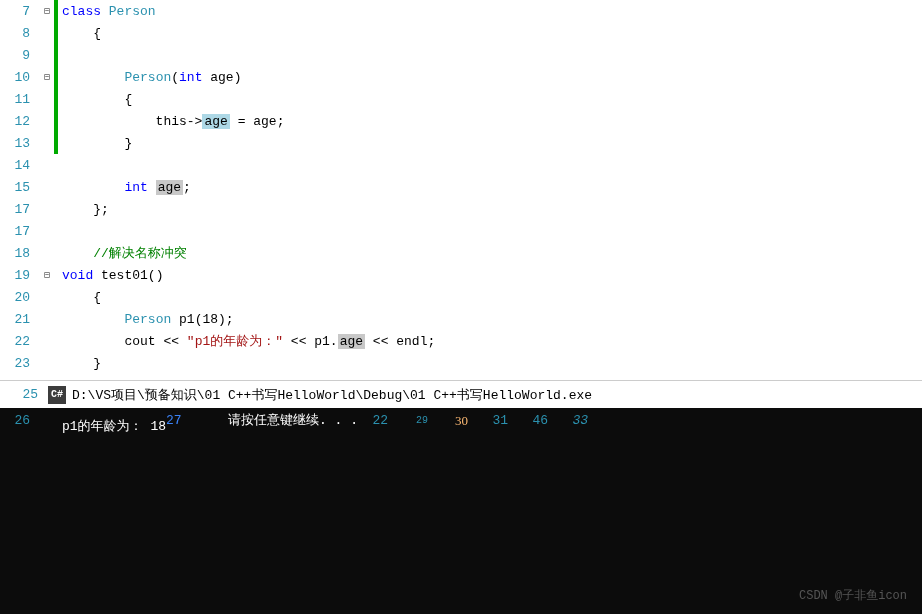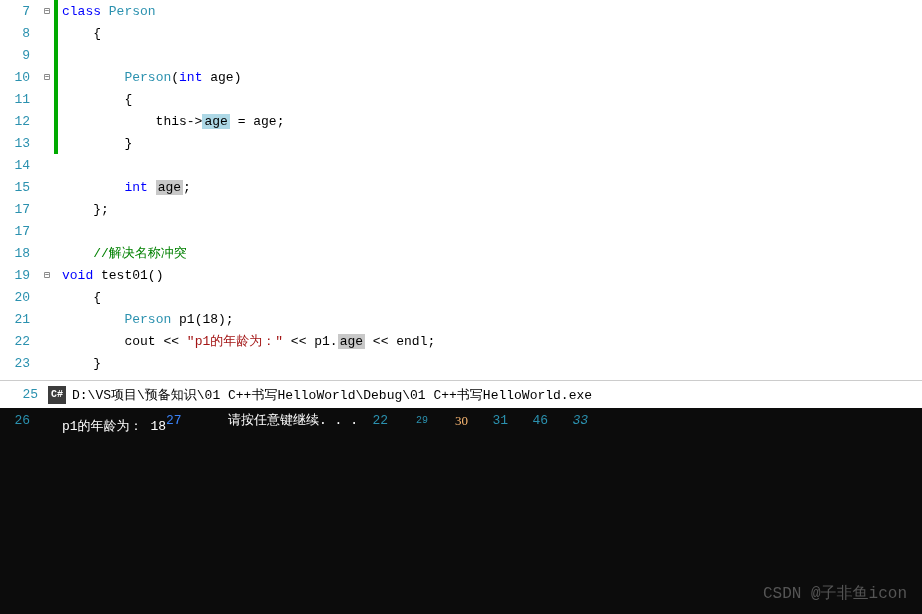--- a/index.html
+++ b/index.html
@@ -126,21 +126,21 @@
       color: #ffffff;
       font-size: 13px;
       line-height: 22px;
     }
 
     .watermark {
       position: absolute;
       bottom: 10px;
       right: 15px;
       color: #555555;
-      font-size: 16px;
+      font-size: 12px;
       text-align: center;
     }
 
     .fold-icon {
       color: #666;
       font-size: 10px;
     }
   </style>
 </head>
 <body>

